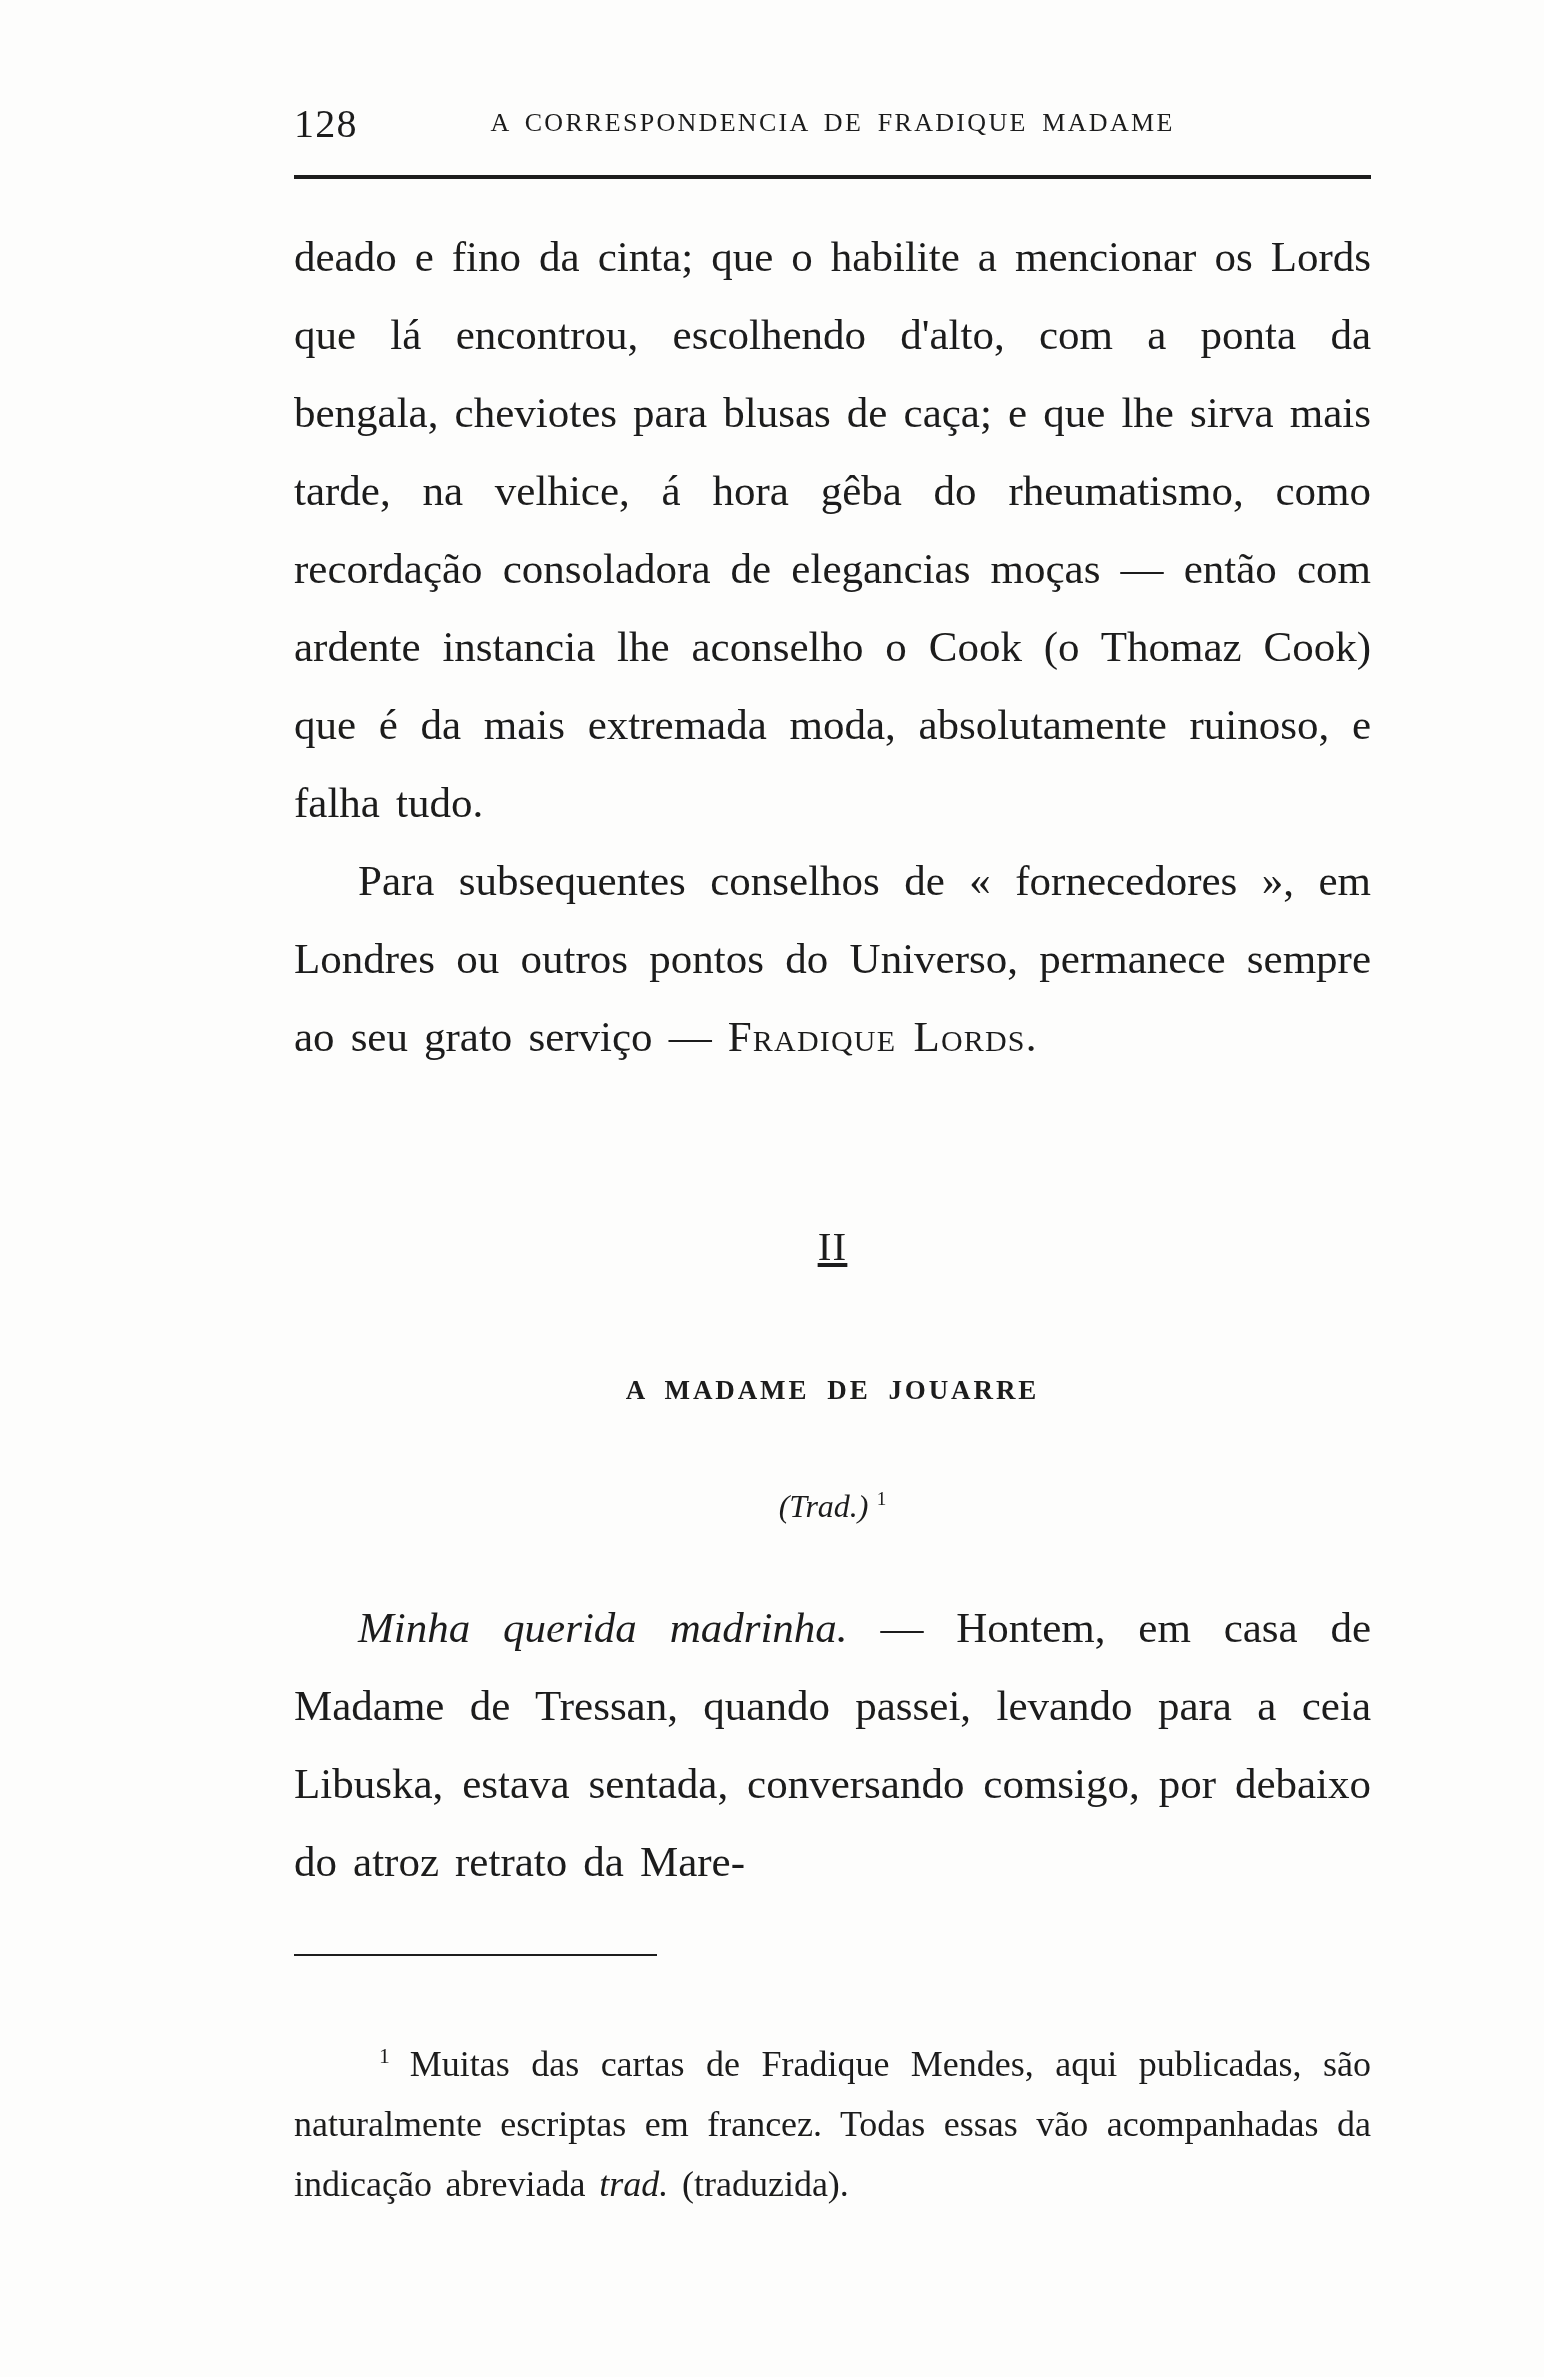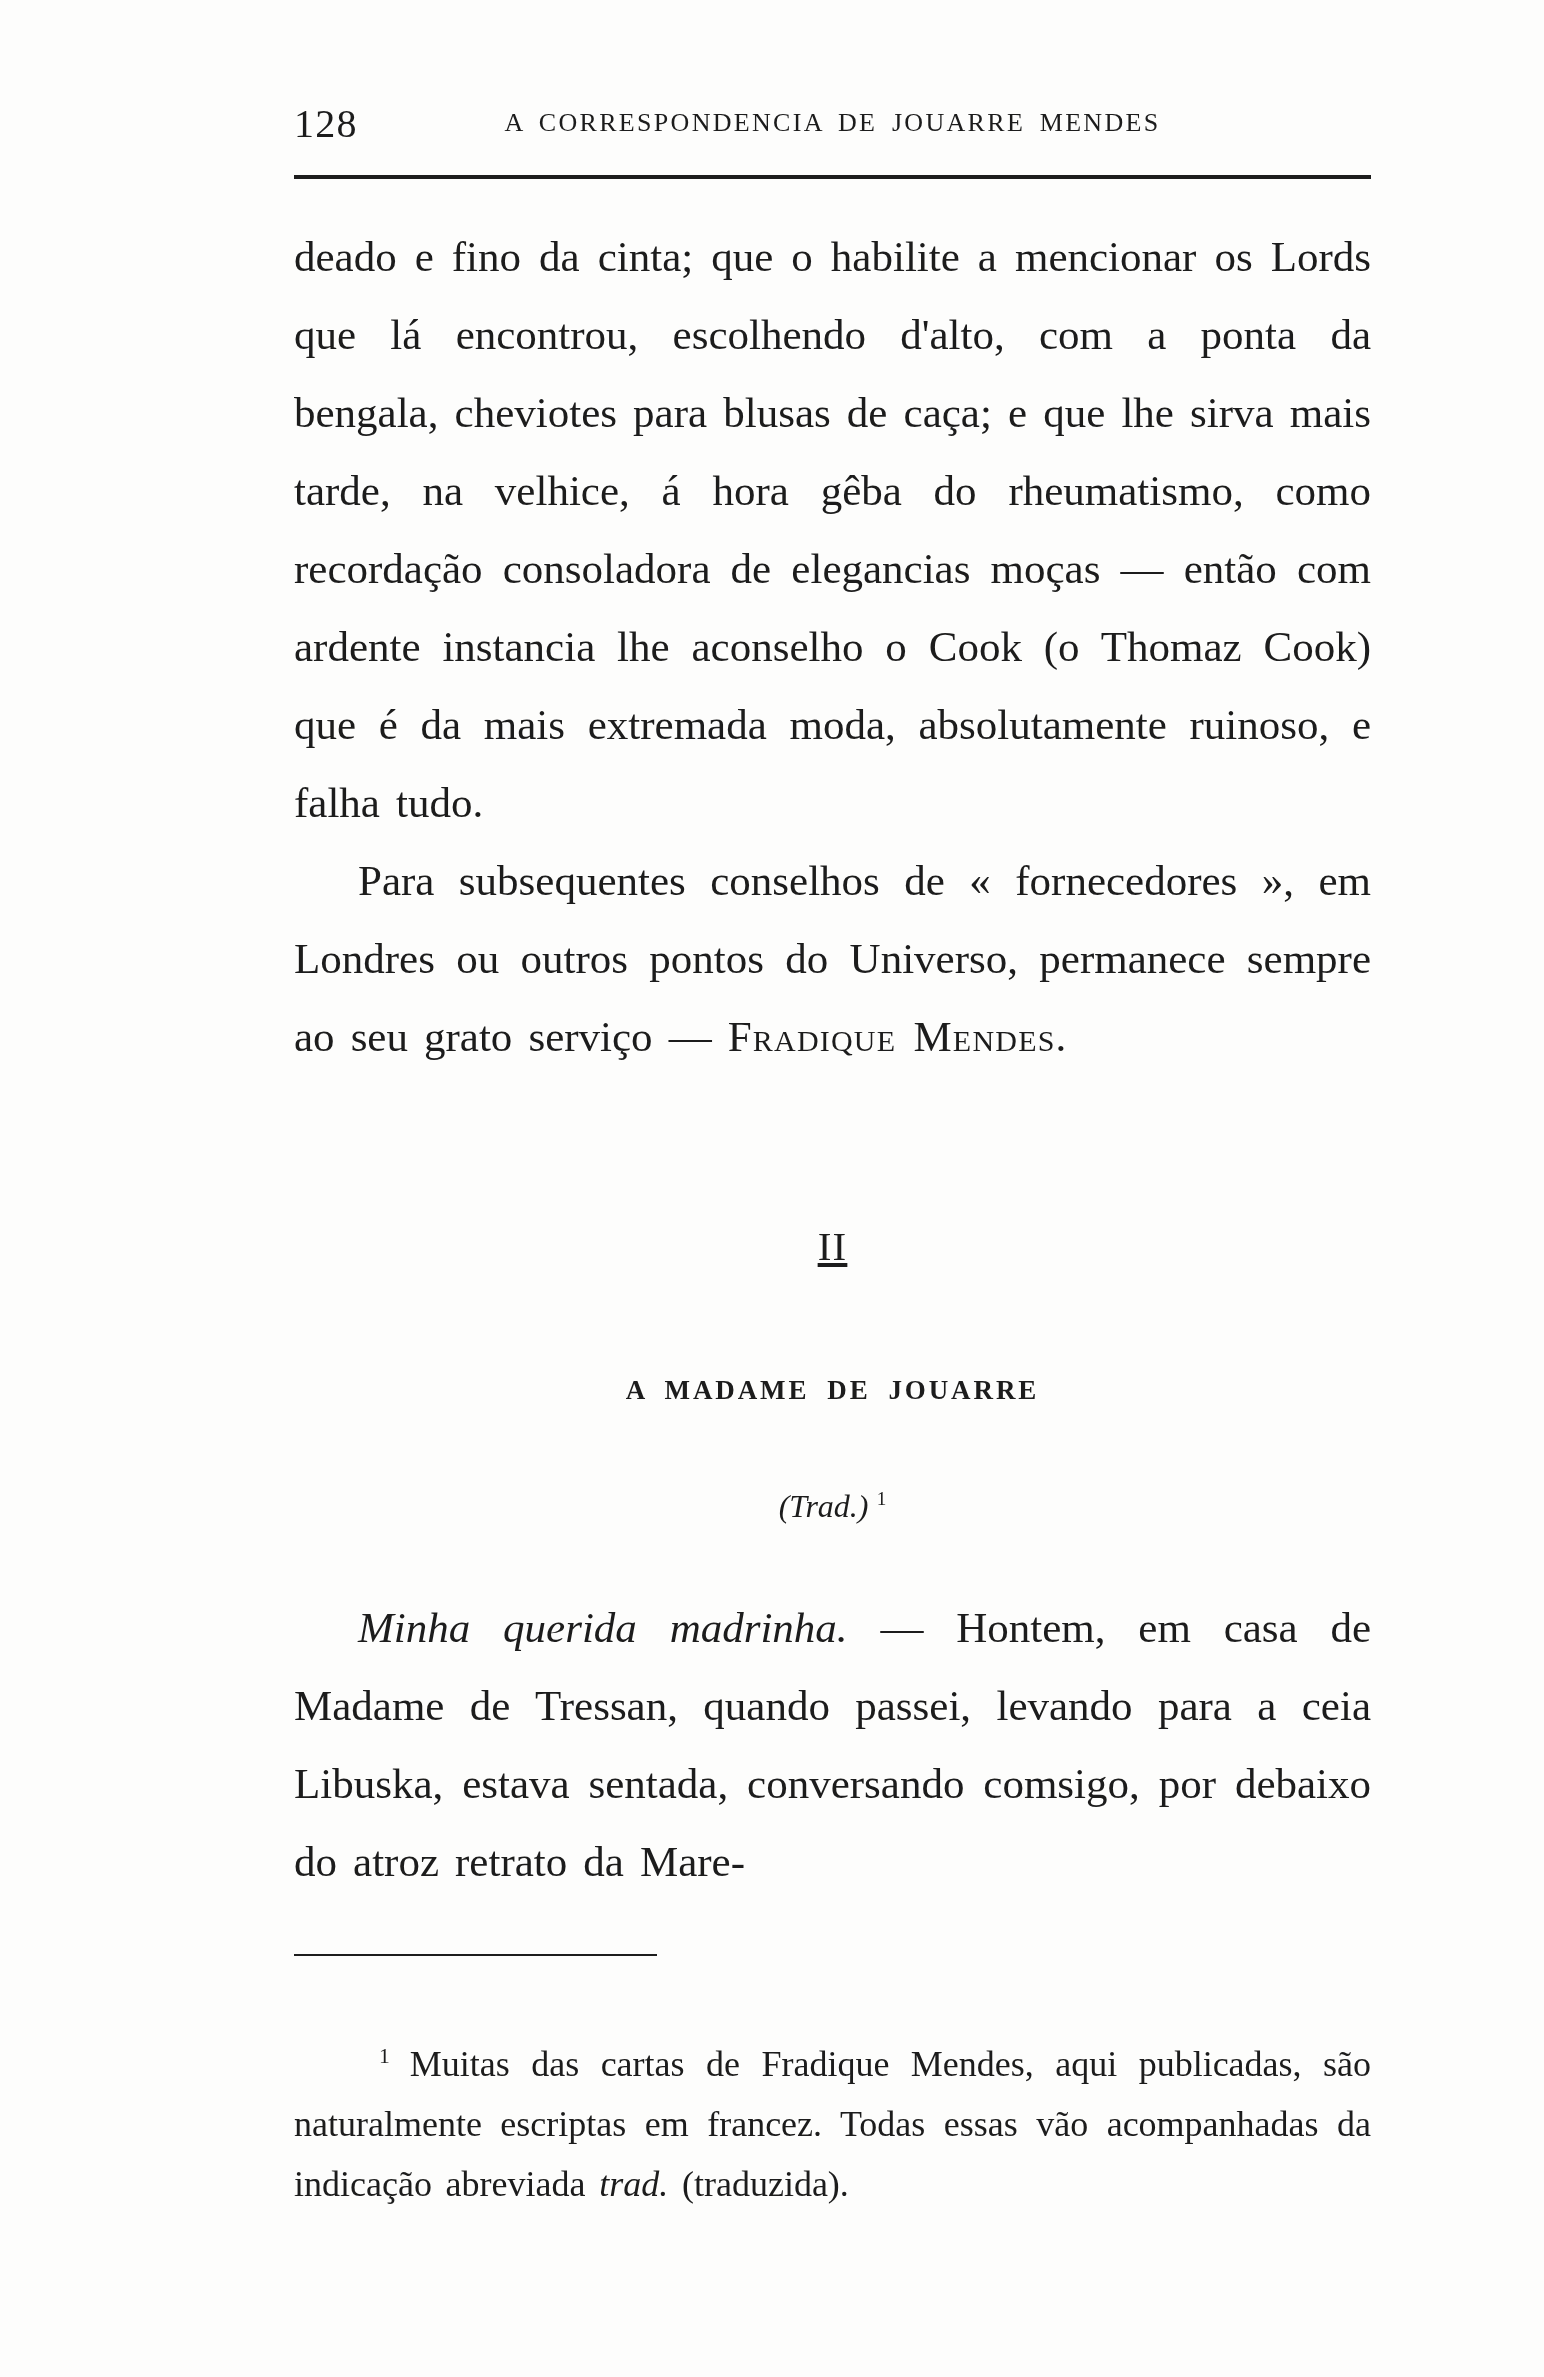--- a/index.html
+++ b/index.html
@@ -129,30 +129,30 @@
   }
 </style>
 </head>
 <body>
 
 <div class="page">
   <div class="content">
 
     <header class="running-head">
       <span class="page-number">128</span>
-      <span class="running-title">A CORRESPONDENCIA DE JOUARRE MENDES</span>
+      <span class="running-title">A CORRESPONDENCIA DE FRADIQUE MADAME</span>
     </header>
 
     <div class="head-rule"></div>
 
     <main class="text-block">
 
       <p class="para">deado e fino da cinta; que o habilite a mencionar os Lords que lá encontrou, escolhendo d'alto, com a ponta da bengala, cheviotes para blusas de caça; e que lhe sirva mais tarde, na velhice, á hora gêba do rheumatismo, como recordação consoladora de elegancias moças — então com ardente instancia lhe aconselho o Cook (o Thomaz Cook) que é da mais extremada moda, absolutamente ruinoso, e falha tudo.</p>
 
-      <p class="para indent"><span>Para subsequentes conselhos de « fornecedores », em Londres ou outros pontos do Universo, permanece sempre ao seu grato serviço — </span><span class="smallcaps">Fradique Mendes.</span></p>
+      <p class="para indent"><span>Para subsequentes conselhos de « fornecedores », em Londres ou outros pontos do Universo, permanece sempre ao seu grato serviço — </span><span class="smallcaps">Fradique Lords.</span></p>
 
       <h2 class="section-numeral">II</h2>
 
       <h3 class="addressee">A MADAME DE JOUARRE</h3>
 
       <div class="trad-line"><span class="italic">(Trad.)</span><sup>1</sup></div>
 
 
       <p class="para indent letter-open"><span class="italic">Minha querida madrinha.</span><span> — Hontem, em casa de Madame de Tressan, quando passei, levando para a ceia Libuska, estava sentada, conversando comsigo, por debaixo do atroz retrato da Mare-</span></p>
 

